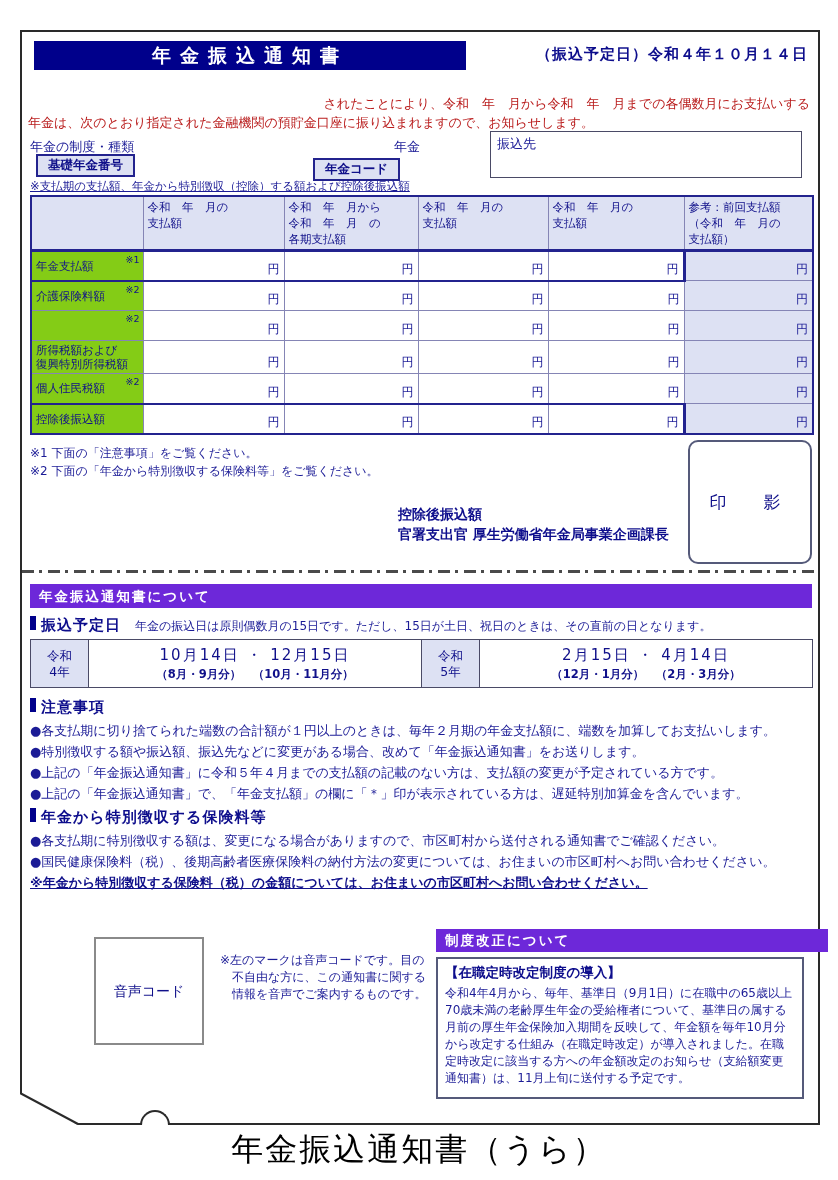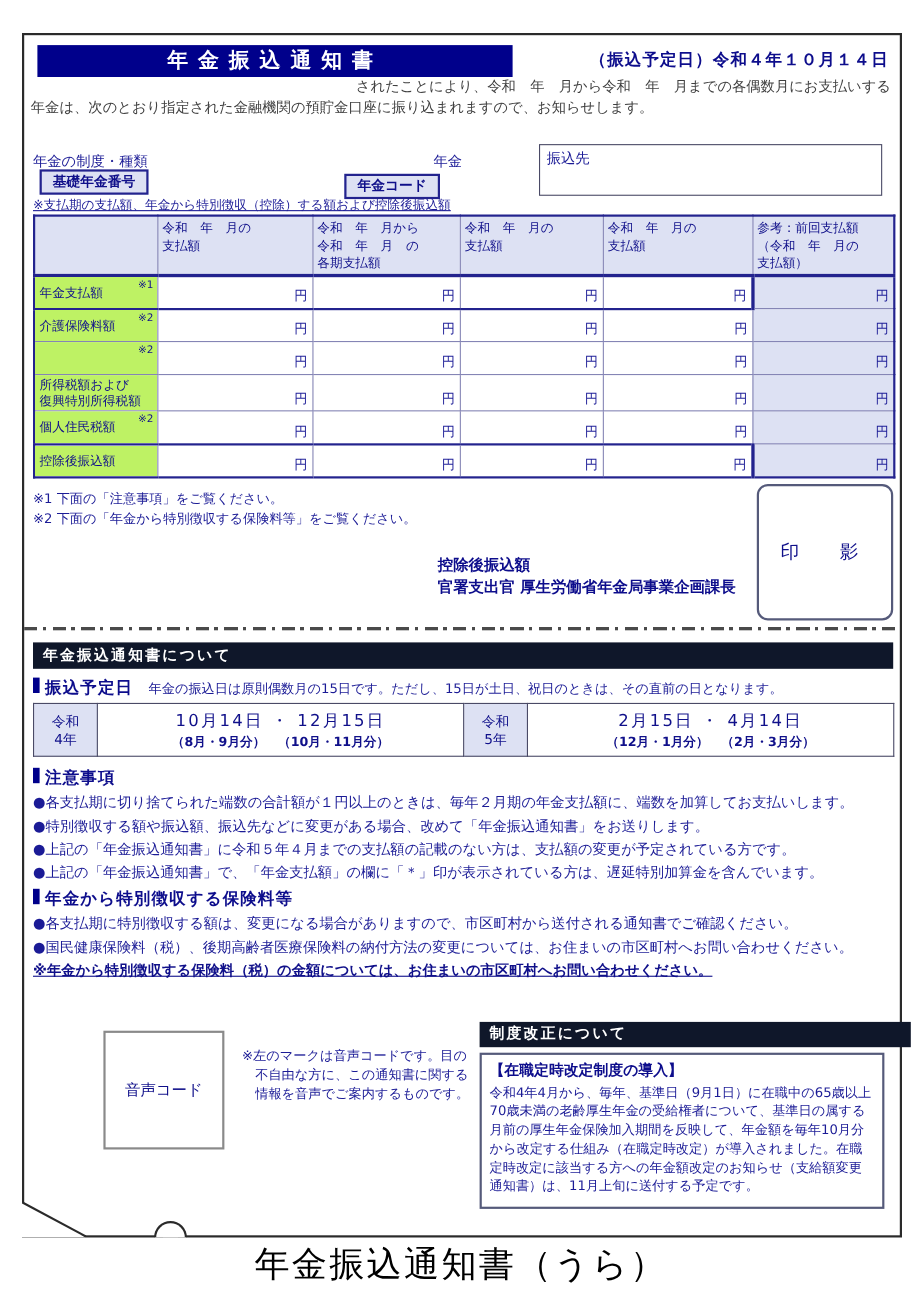--- a/index.html
+++ b/index.html
@@ -6,21 +6,21 @@
   .stage{position:relative;width:838px;height:1180px;background:#fff;overflow:hidden;}
   .sheet{position:absolute;left:20px;top:30px;width:796px;height:1091px;border:2px solid #2a2a2a;background:#fff;}
   .sheet *{box-sizing:border-box;}
   .abs{position:absolute;}
   .preline{white-space:pre-line;}
 
   .title-bar{left:12px;top:9px;width:432px;height:29px;background:#00008B;color:#fff;
     font-size:19px;font-weight:bold;letter-spacing:9px;text-align:center;line-height:29px;}
   .issue-date{right:10px;top:13px;font-size:15px;font-weight:bold;color:#0d0d8c;letter-spacing:1px;}
 
-  .intro{left:6px;top:38px;width:786px;font-size:13px;color:#404040;line-height:19px;}
+  .intro{left:6px;top:62px;width:786px;font-size:13px;color:#b91c1c;line-height:19px;}
   .intro .l1{text-align:right;padding-right:4px;}
   .intro .l2{text-align:left;}
 
   .fl{font-size:13px;color:#1b1b96;}
   .fl-system{left:8px;top:106px;}
   .fl-pension{left:372px;top:106px;}
   .payee-box{left:468px;top:99px;width:312px;height:47px;border:1px solid #4a4a66;}
   .payee-box .lab{padding:3px 6px;font-size:13px;color:#1b1b96;}
 
   .badge{border:2px solid #23238e;background:#dde1f3;color:#10108a;font-size:12.5px;
@@ -29,38 +29,38 @@
   .badge-code{left:291px;top:126px;}
 
   .table-note{left:8px;top:147px;font-size:11.5px;color:#1b1b96;text-decoration:underline;}
 
   table.pay{position:absolute;left:8px;top:163px;width:782px;border-collapse:collapse;table-layout:fixed;}
   table.pay{border:2px solid #23238e;}
   table.pay th,table.pay td{border:1px solid #8585b5;padding:2px 4px;}
   table.pay th{background:#dde1f3;color:#10108a;font-size:11.5px;font-weight:normal;
     text-align:left;vertical-align:top;height:54px;border-bottom:3px solid #23238e;line-height:16px;}
   table.pay td{height:30px;font-size:12px;color:#1b1b96;}
-  table.pay td.lbl{background:#bef264;position:relative;font-size:11.5px;color:#10108a;vertical-align:middle;line-height:14px;}
+  table.pay td.lbl{background:#84cc16;position:relative;font-size:11.5px;color:#10108a;vertical-align:middle;line-height:14px;}
   table.pay td.lbl .mk{position:absolute;top:1px;right:3px;font-size:9.5px;}
   table.pay td.val{text-align:right;vertical-align:bottom;}
   table.pay td.ref{background:#dde1f3;}
   table.pay tr.emph td{border-top:2px solid #23238e;border-bottom:2px solid #23238e;}
   table.pay tr.emph td.lbl{border-left:2px solid #23238e;}
   table.pay tr.emph td.c4{border-right:3px solid #23238e;}
   table.pay tr.emph td.ref{border-top:1px solid #8585b5;border-bottom:1px solid #8585b5;}
 
   .footnotes{left:8px;top:412px;font-size:12px;color:#1b1b96;line-height:18px;}
   .stamp{left:666px;top:408px;width:124px;height:124px;border:2px solid #555a7a;border-radius:10px;
     text-align:center;line-height:120px;font-size:17px;letter-spacing:10px;color:#10108a;}
   .issuer{left:376px;top:472px;font-size:14px;font-weight:bold;color:#0d0d8c;line-height:20px;}
 
   .perf{left:0;top:538px;width:796px;height:3px;
     background:repeating-linear-gradient(90deg,#4a4a4a 0 12px,transparent 12px 17px,#4a4a4a 17px 20px,transparent 20px 26px);}
 
-  .sec-bar{background:#0f172a;color:#fff;font-size:13.5px;font-weight:bold;line-height:24px;padding-left:9px;letter-spacing:2px;}
+  .sec-bar{background:#6d28d9;color:#fff;font-size:13.5px;font-weight:bold;line-height:24px;padding-left:9px;letter-spacing:2px;}
   .sec-bar-main{left:8px;top:552px;width:782px;height:24px;}
 
   .h-line{font-size:15px;font-weight:bold;color:#0d0d8c;letter-spacing:1px;}
   .h-line .bar{display:inline-block;width:6px;height:14px;background:#00008B;margin-right:5px;}
   .sched-head{left:8px;top:584px;width:782px;}
   .sched-head .desc{font-size:12px;font-weight:normal;color:#1b1b96;margin-left:14px;letter-spacing:0;}
 
   table.sched{position:absolute;left:8px;top:607px;width:782px;border-collapse:collapse;table-layout:fixed;}
   table.sched td{border:1px solid #4a4a66;color:#10108a;text-align:center;vertical-align:middle;height:48px;}
   table.sched td.era{background:#dde1f3;font-size:12.5px;line-height:16px;}

